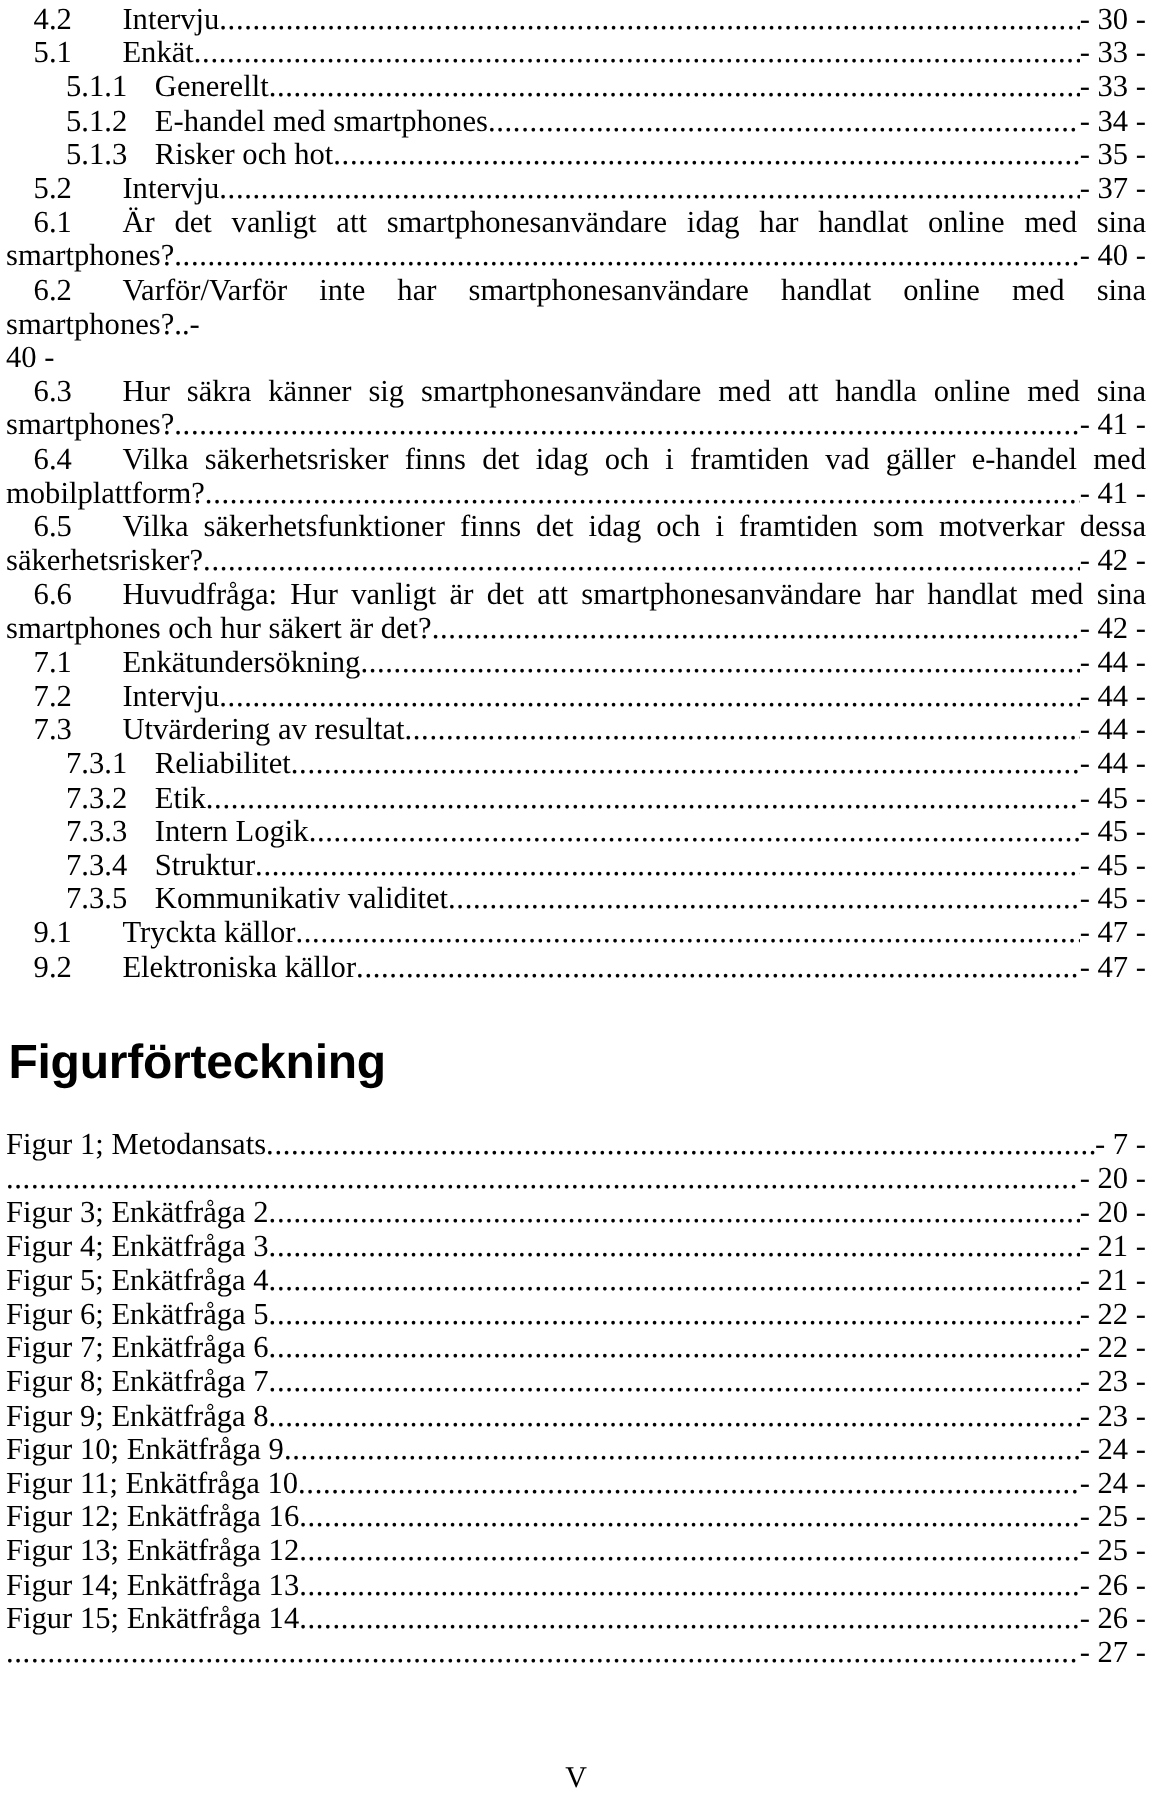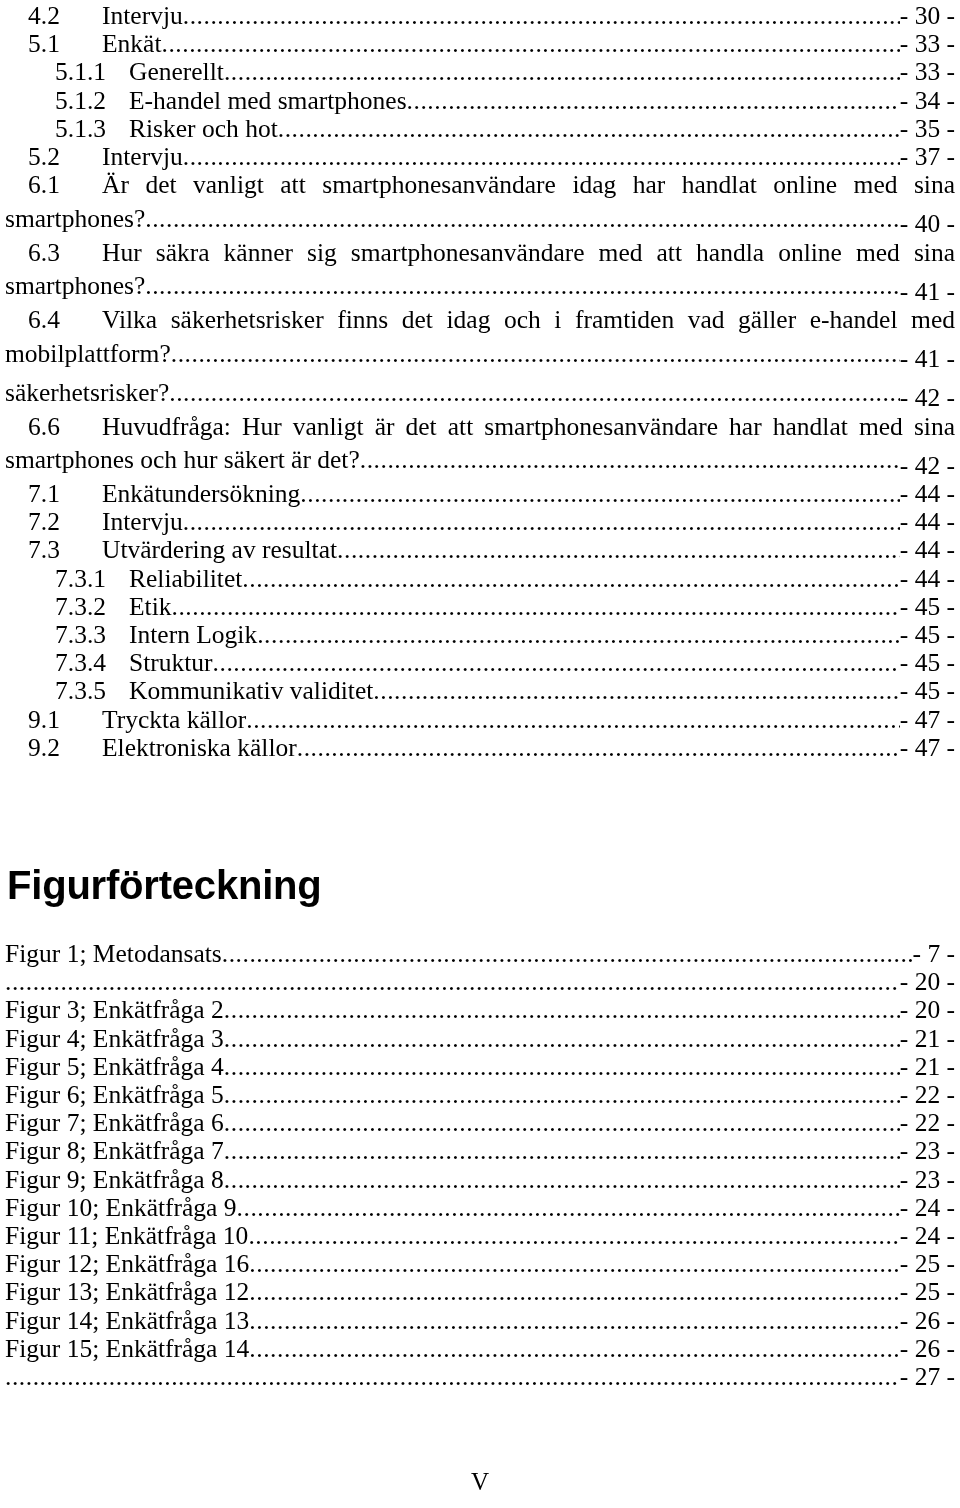--- a/index.html
+++ b/index.html
@@ -60,31 +60,31 @@
     width: 950px;
     text-align: justify;
   }
   .rowwrap .line-a {
     text-align: justify;
     text-align-last: justify;
     display: block;
   }
   .rowwrap .line-b {
     display: flex;
-    align-items: center;
+    align-items: flex-start;
     width: 950px;
   }
   .rowwrap .line-b .ttl { flex: 0 0 auto; white-space: nowrap; }
   .rowwrap .line-b .dots {
     flex: 1 1 auto;
     overflow: hidden;
     white-space: nowrap;
     letter-spacing: 0.55px;
   }
-  .rowwrap .line-b .pg { flex: 0 0 auto; margin-top: 11px; }
+  .rowwrap .line-b .pg { flex: 0 0 auto; }
   .rowwrap .line-b.plain { display: block; }
 
   .num-inline { display: inline-block; }
 
   
   .fig-heading {
     position: absolute;
     left: 7px;
     top: 865px;
     font-family: "Liberation Sans", "DejaVu Sans", sans-serif;
@@ -165,36 +165,41 @@
       </div>
       <div class="rowwrap">
         <div class="line-a"><span class="num-inline" style="width: 97px; padding-left: 23px; box-sizing: border-box;">6.1</span><span>Är det vanligt att smartphonesanvändare idag har handlat online med sina</span></div>
         <div class="line-b">
           <span class="ttl">smartphones?</span>
           <span class="dots">........................................................................................................................................................................................................</span>
           <span class="pg">- 40 -</span>
         </div>
       </div>
       <div class="rowwrap">
+        <div class="line-a"><span class="num-inline" style="width: 97px; padding-left: 23px; box-sizing: border-box;">6.2</span><span>Varför/Varför inte har smartphonesanvändare handlat online med sina smartphones?..-</span></div>
+        <div class="line-b plain"><span>40 -</span></div>
+      </div>
+      <div class="rowwrap">
         <div class="line-a"><span class="num-inline" style="width: 97px; padding-left: 23px; box-sizing: border-box;">6.3</span><span>Hur säkra känner sig smartphonesanvändare med att handla online med sina</span></div>
         <div class="line-b">
           <span class="ttl">smartphones?</span>
           <span class="dots">........................................................................................................................................................................................................</span>
           <span class="pg">- 41 -</span>
         </div>
       </div>
       <div class="rowwrap">
         <div class="line-a"><span class="num-inline" style="width: 97px; padding-left: 23px; box-sizing: border-box;">6.4</span><span>Vilka säkerhetsrisker finns det idag och i framtiden vad gäller e-handel med</span></div>
         <div class="line-b">
           <span class="ttl">mobilplattform?</span>
           <span class="dots">........................................................................................................................................................................................................</span>
           <span class="pg">- 41 -</span>
         </div>
       </div>
       <div class="rowwrap">
+        <div class="line-a"><span class="num-inline" style="width: 97px; padding-left: 23px; box-sizing: border-box;">6.5</span><span>Vilka säkerhetsfunktioner finns det idag och i framtiden som motverkar dessa</span></div>
         <div class="line-b">
           <span class="ttl">säkerhetsrisker?</span>
           <span class="dots">........................................................................................................................................................................................................</span>
           <span class="pg">- 42 -</span>
         </div>
       </div>
       <div class="rowwrap">
         <div class="line-a"><span class="num-inline" style="width: 97px; padding-left: 23px; box-sizing: border-box;">6.6</span><span>Huvudfråga: Hur vanligt är det att smartphonesanvändare har handlat med sina</span></div>
         <div class="line-b">
           <span class="ttl">smartphones och hur säkert är det?</span>

